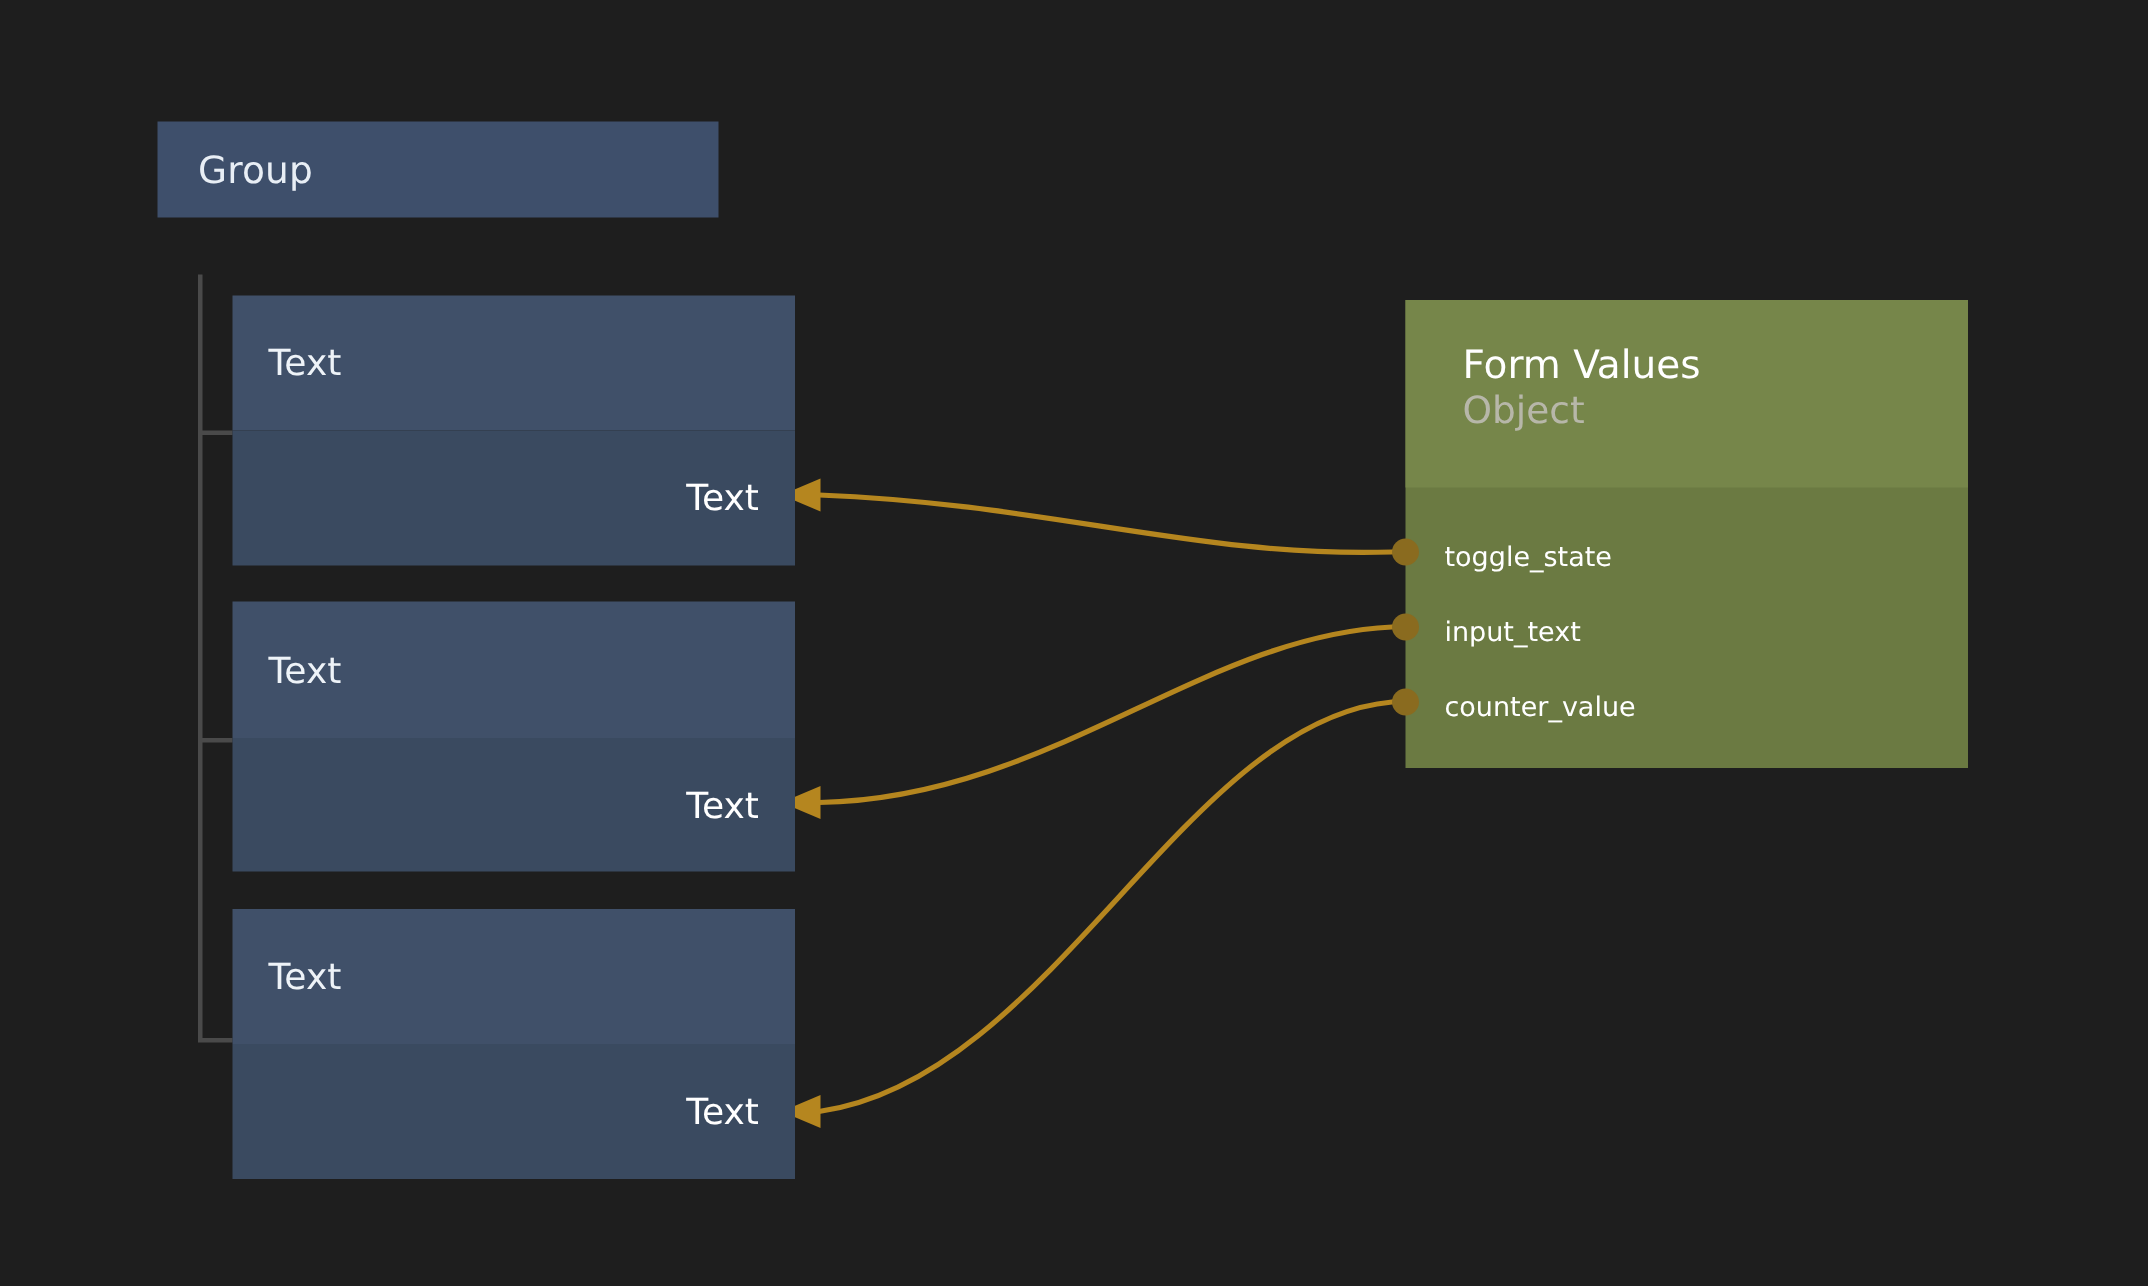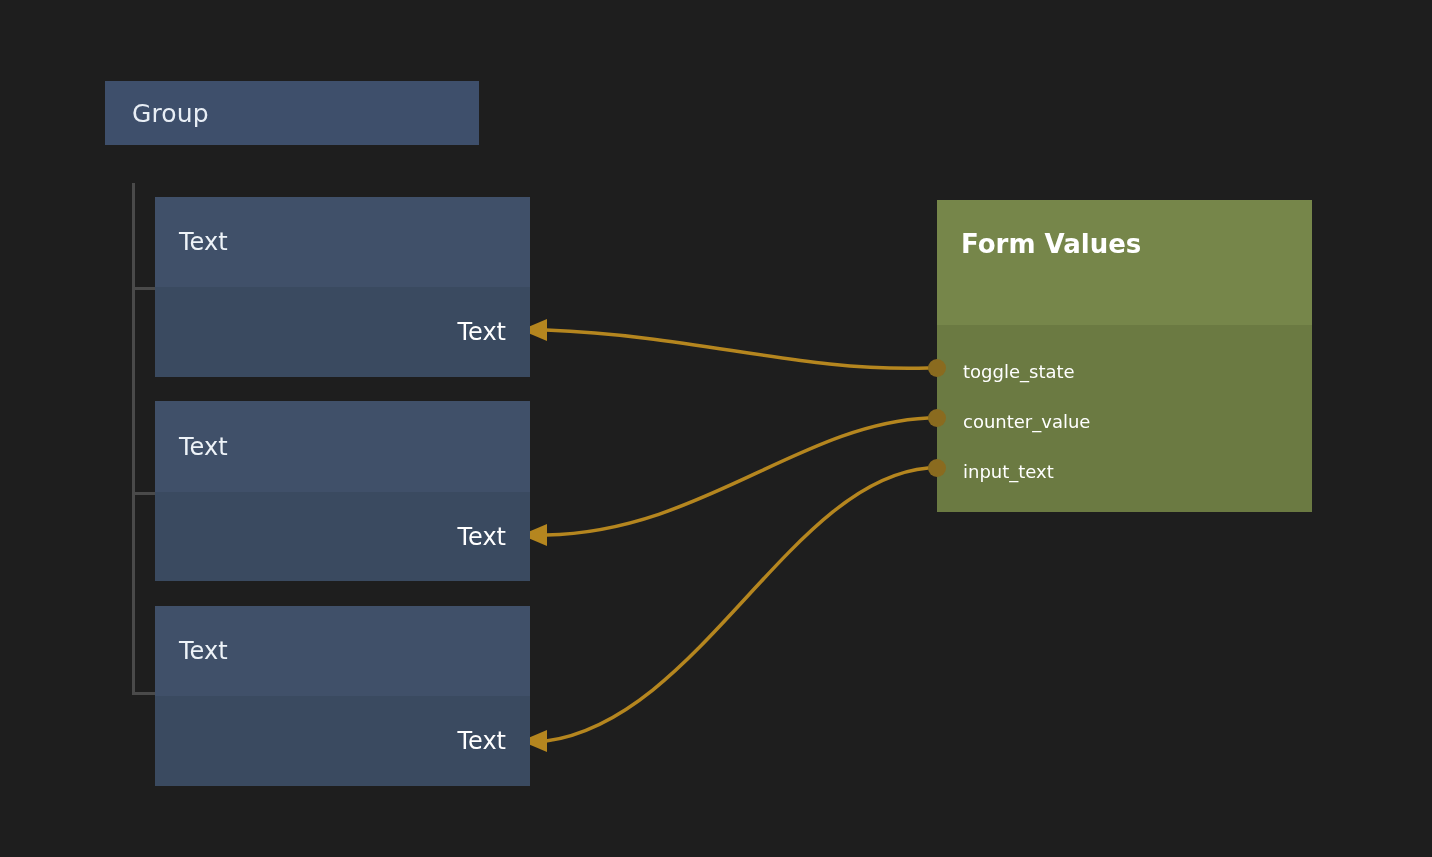--- a/index.html
+++ b/index.html
@@ -84,23 +84,22 @@
     font-size: 24px;
     padding-right: 24px;
   }
 
   
   .object-node {
     background: #6b7a42;
   }
   .object-node .obj-header {
     background: #76864a;
-    padding: 30px 0 0 24px;
+    padding: 30px 0 0 38px;
     box-sizing: border-box;
-    font-weight: bold;
   }
   .object-node .obj-title {
     color: #ffffff;
     font-size: 26px;
     line-height: 1.15;
     display: block;
   }
   .object-node .obj-subtitle {
     color: #b7b7a9;
     font-size: 25px;
@@ -180,30 +179,31 @@
         </div>
         <div class="node-body" style="height: 90px; background: rgb(58, 74, 96);">
           <span class="node-value">Text</span>
         </div>
       </div>
     </div>
 
   <div class="node object-node" id="object-node" style="left: 937px; top: 200px; width: 375px; height: 312px; background: rgb(107, 122, 66);">
     <div class="obj-header" style="height: 125px; background: rgb(118, 134, 74);">
       <span class="obj-title">Form Values</span>
+      <span class="obj-subtitle">Object</span>
     </div>
     <div class="obj-fields" id="obj-fields">
         <div class="obj-field">
           <span class="obj-field-label">toggle_state</span>
         </div>
         <div class="obj-field">
+          <span class="obj-field-label">input_text</span>
+        </div>
+        <div class="obj-field">
           <span class="obj-field-label">counter_value</span>
-        </div>
-        <div class="obj-field">
-          <span class="obj-field-label">input_text</span>
         </div>
       </div>
   </div>
 
   <div id="ports-layer">
       <div class="port" style="left: 928px; top: 359px; background: rgb(138, 107, 31);"></div>
       <div class="port" style="left: 928px; top: 409px; background: rgb(138, 107, 31);"></div>
       <div class="port" style="left: 928px; top: 459px; background: rgb(138, 107, 31);"></div>
     </div>
 

